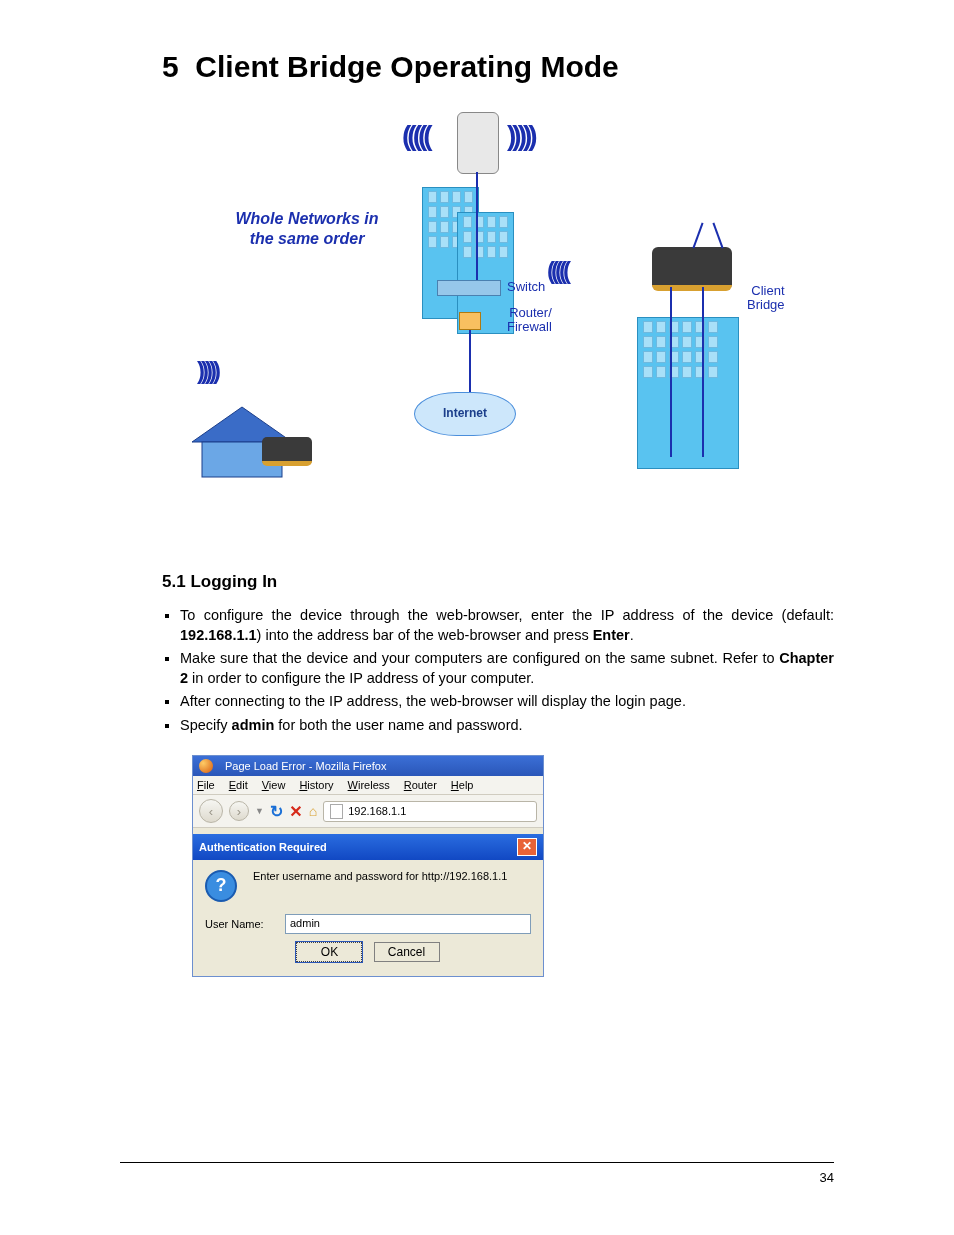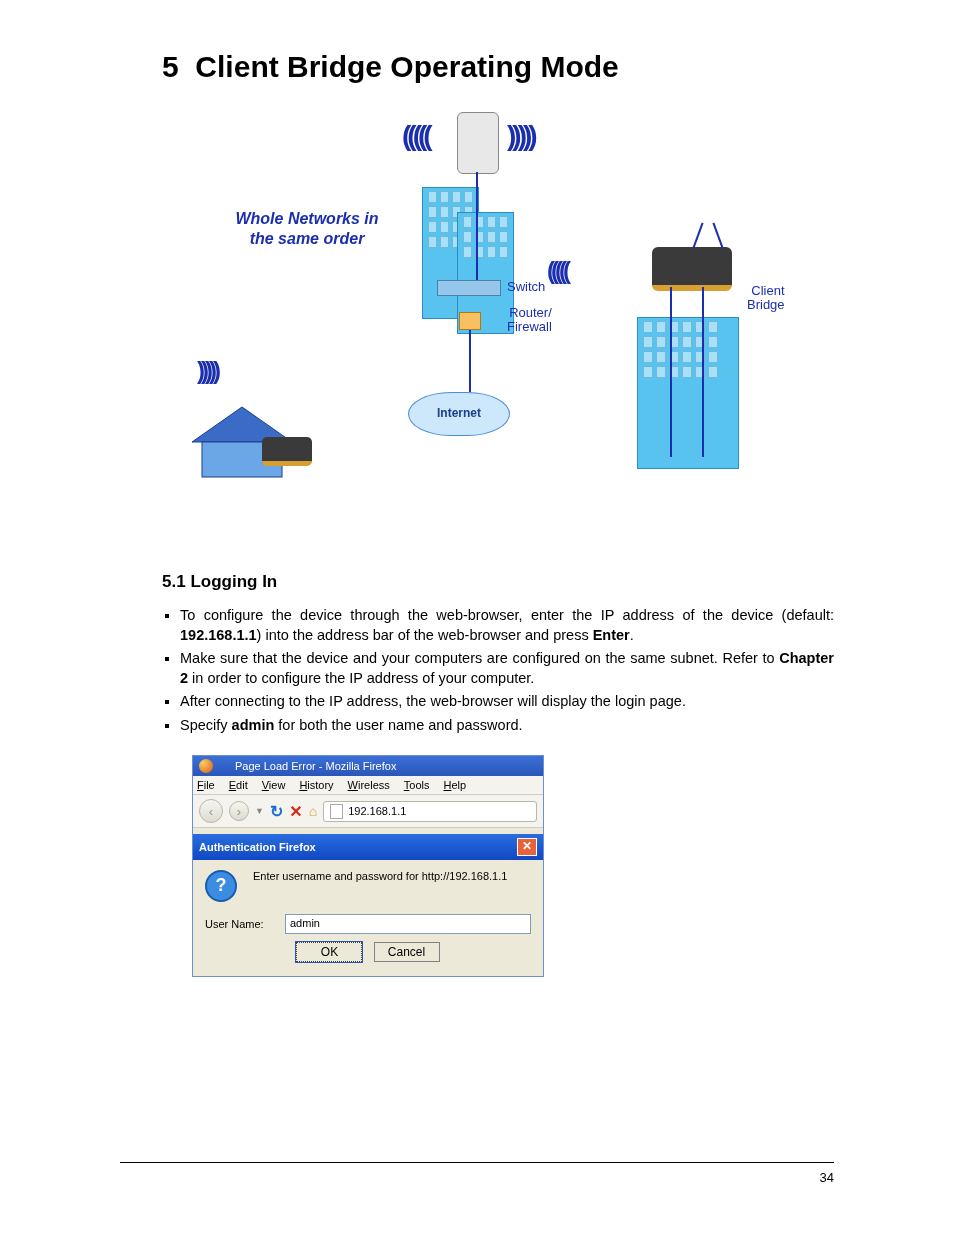--- a/index.html
+++ b/index.html
@@ -134,21 +134,21 @@
     font-family: Tahoma, Arial, sans-serif;
     font-size: 11px;
     background: #ece9d8;
   }
   .ff-title {
     background: linear-gradient(to bottom, #3b6fd6, #2a56b8);
     color: #fff;
     padding: 3px 6px;
     display: flex;
     align-items: center;
-    gap: 22px;
+    gap: 12px;
   }
   .ff-title .ff-icon {
     width: 14px;
     height: 14px;
     background: radial-gradient(circle at 30% 30%, #ffcc66, #d65a0f);
     border-radius: 50%;
   }
   .ff-menu {
     background: #f4f3ee;
     padding: 3px 4px;
@@ -360,21 +360,21 @@
     <div class="switch-box" style="left:270px; top:178px;"></div>
     <div class="small-label" style="left:340px; top:178px;">Switch</div>
 
     <div style="position:absolute; left:292px; top:210px; width:20px; height:16px; background:#f8c060; border:1px solid #b07a10;"></div>
     <div class="small-label" style="left:340px; top:204px; white-space:pre;">Router/
 Firewall</div>
 
     <div class="line" style="left:309px; top:70px; width:2px; height:108px;"></div>
     <div class="line" style="left:302px; top:228px; width:2px; height:62px;"></div>
 
-    <div class="cloud" style="left:241px; top:290px;">
+    <div class="cloud" style="left:247px; top:290px;">
       <span>Internet</span>
     </div>
 
     <span class="wifi-arc" style="left:380px; top:155px; font-size:24px;">(((((</span>
 
     <div style="position:absolute; left:485px; top:145px; width:80px; height:38px; background:#3a3a3a; border-bottom:6px solid #d8a030; border-radius:6px;"></div>
     <div class="line" style="left:530px; top:120px; width:2px; height:27px; transform:rotate(20deg);"></div>
     <div class="line" style="left:550px; top:120px; width:2px; height:27px; transform:rotate(-20deg);"></div>
     <div class="small-label" style="left:580px; top:182px; white-space:pre;">Client
 Bridge</div>
@@ -450,39 +450,39 @@
     <div class="ff-title">
       <span class="ff-icon"></span>
       <span>Page Load Error - Mozilla Firefox</span>
     </div>
     <div class="ff-menu">
       <span>File</span>
       <span>Edit</span>
       <span>View</span>
       <span>History</span>
       <span>Wireless</span>
-      <span>Tools</span>
+      <span>Router</span>
       <span>Help</span>
     </div>
     <div class="ff-toolbar">
       <span class="nav-btn">‹</span>
       <span class="nav-btn" style="width:18px;height:18px;">›</span>
       <span style="color:#888;font-size:9px;">▼</span>
       <span class="tb-icon" style="color:#1a6fd6;">↻</span>
       <span class="tb-icon" style="color:#d62a1a;">✕</span>
       <span class="tb-icon" style="color:#d8a030; font-size:14px;">⌂</span>
       <div class="ff-url">
         <span class="doc-icon"></span>
         <span>192.168.1.1</span>
       </div>
     </div>
 
     <div class="auth-dialog">
       <div class="auth-title">
-        <span>Authentication Firefox</span>
+        <span>Authentication Required</span>
         <span class="close-x">✕</span>
       </div>
       <div class="auth-body">
         <div class="auth-msg">
           <div class="q-icon">?</div>
           <div>Enter username and password for http://192.168.1.1</div>
         </div>
         <div class="auth-row">
           <span class="lbl">User Name:</span>
           <div class="fld">admin</div>

